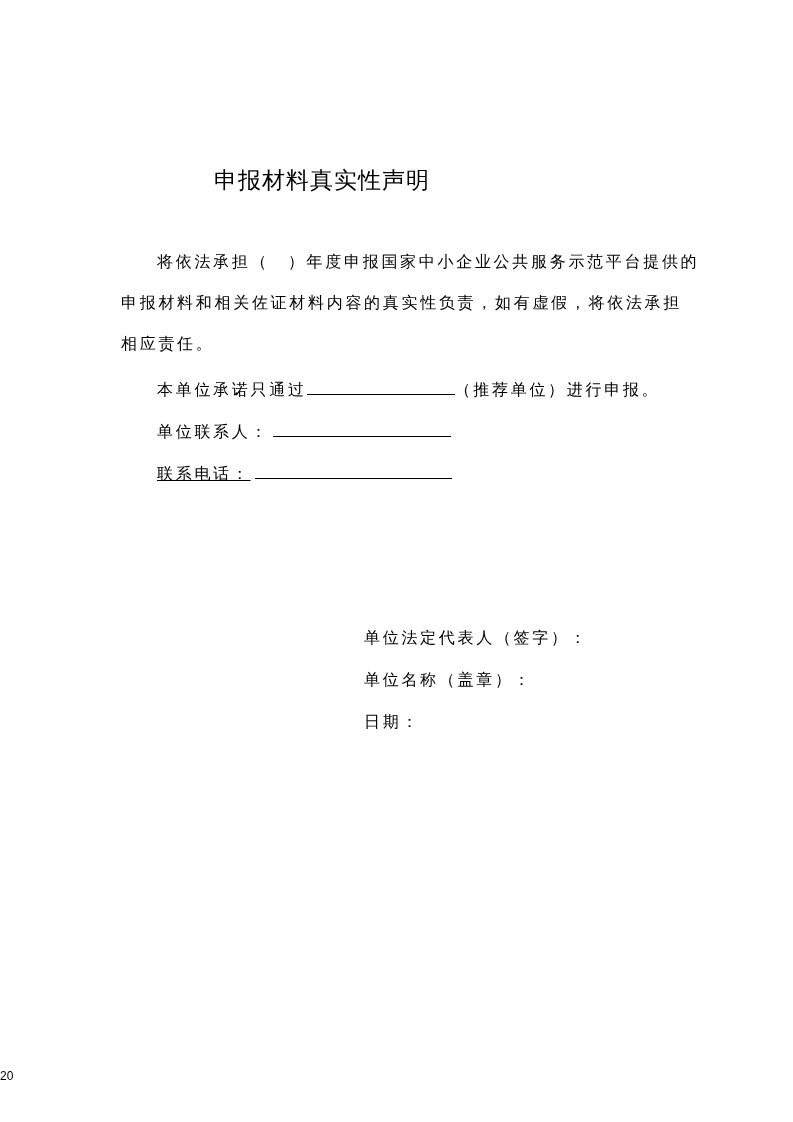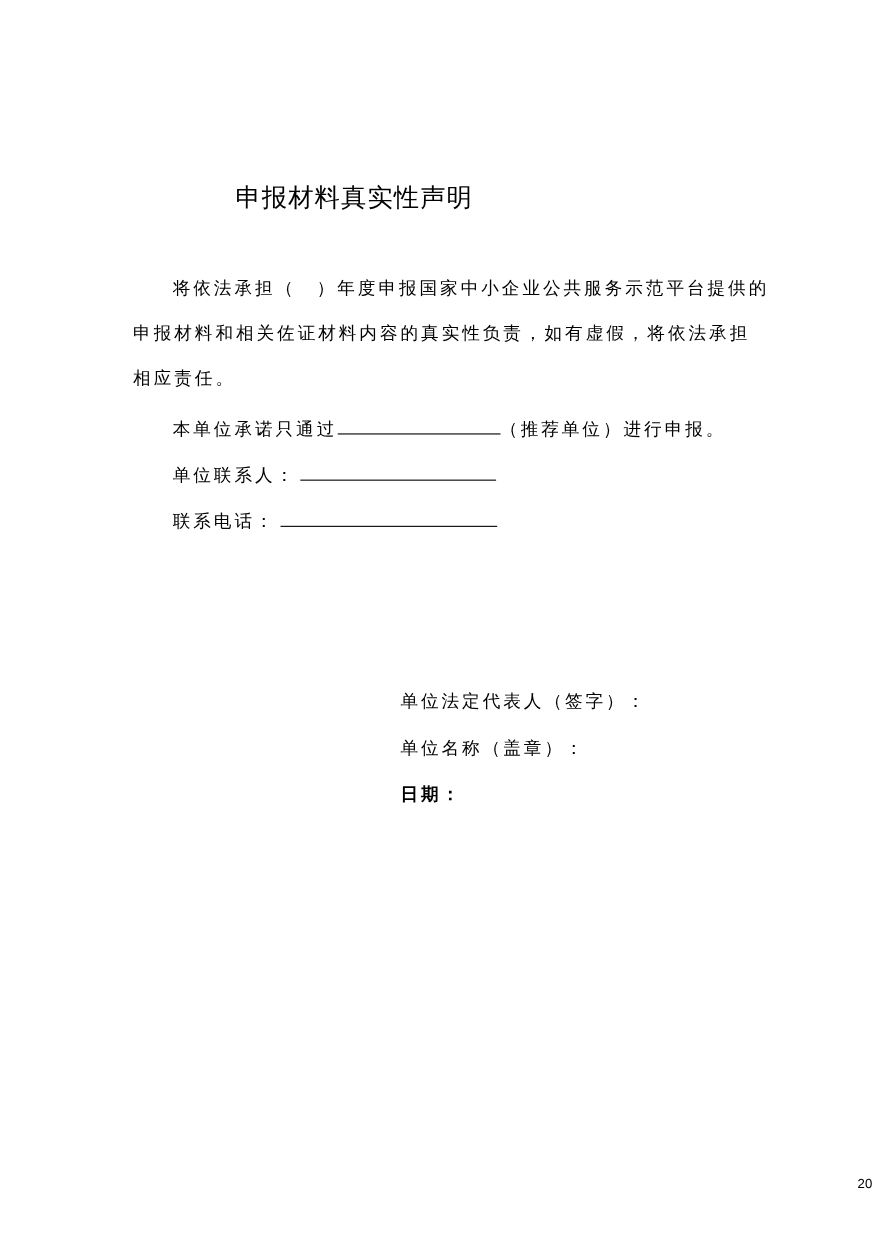--- a/index.html
+++ b/index.html
@@ -47,21 +47,21 @@
       display: inline-block;
       border-bottom: 1px solid #000;
       height: 18px;
       vertical-align: baseline;
     }
     .pagenum {
       position: absolute;
       left: 0;
       width: 793px;
       top: 1069px;
-      text-align: right;
+      text-align: left;
       font-family: "Liberation Sans", sans-serif;
       font-size: 12px;
     }
   </style>
 </head>
 <body>
 
 <div class="page">
 
   <div class="title">申报材料真实性声明</div>
@@ -75,25 +75,25 @@
   <div class="line" style="left:121px; top:332px;">相应责任。</div>
 
   <div class="line" style="left:157px; top:418px;">
     <span>单位联系人：</span><span class="blank" style="width:178px; margin-left:4px;"></span>
   </div>
 
   <div class="line" style="left:157px; top:376px;">
     <span>本单位承诺只通过</span><span class="blank" style="width:148px;"></span><span class="u">（推荐单位）</span><span>进行申报。</span>
   </div>
 
-  <div class="line" style="left:157px; top:460px;">
+  <div class="line" style="left:157px; top:460px;text-decoration:underline;">
     <span>联系电话：</span><span class="blank" style="width:197px; margin-left:4px;"></span>
   </div>
 
   <div class="line" style="left:364px; top:626px;">单位法定代表人（签字）：</div>
 
   <div class="line" style="left:364px; top:668px;">单位名称（盖章）：</div>
 
-  <div class="line" style="left:364px; top:710px;font-weight:bold;">日期：</div>
+  <div class="line" style="left:364px; top:710px;">日期：</div>
 
   <div class="pagenum">20</div>
 
 </div>
 
 </body></html>

